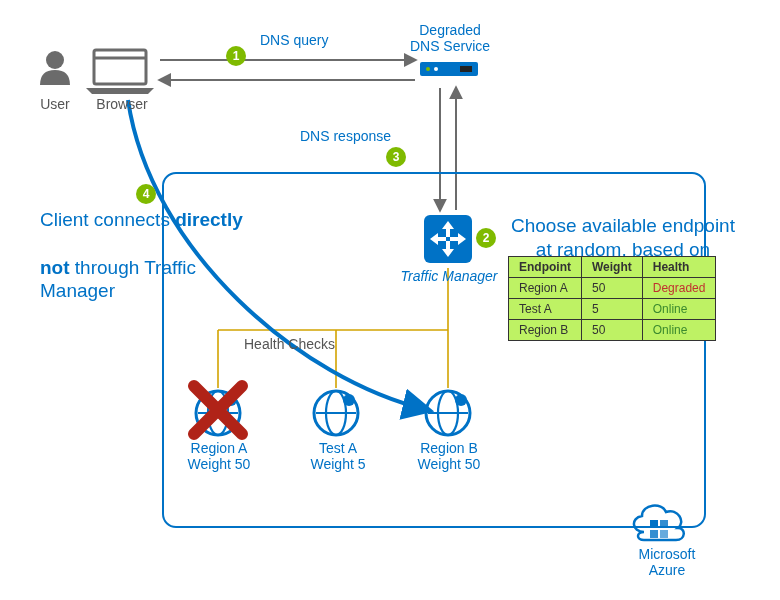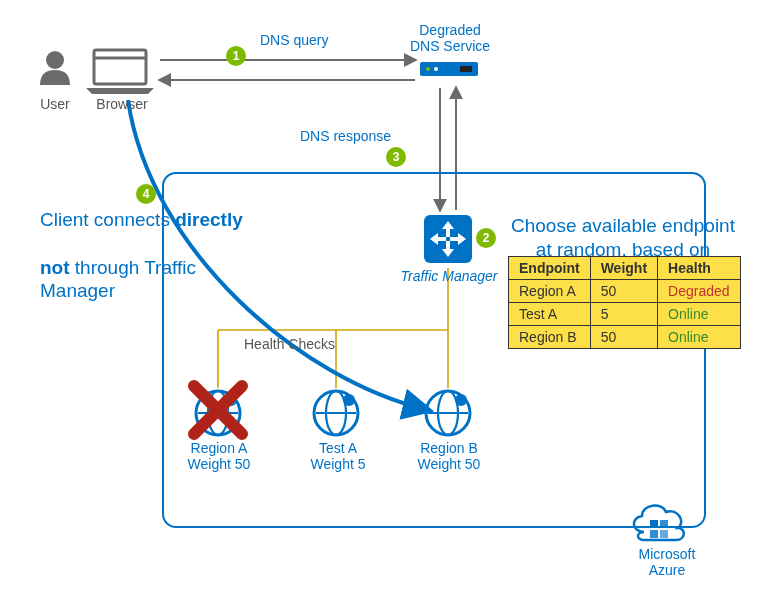--- a/index.html
+++ b/index.html
@@ -26,22 +26,22 @@
   }
   .azure-box {
     position: absolute;
     border: 2px solid #0072c6;
     border-radius: 14px;
     background: transparent;
   }
   .endpoint-table {
     position: absolute;
     border-collapse: collapse;
-    font-size: 14px;
-    background: #fde047;
+    font-size: 12px;
+    background: #bef264;
   }
   .endpoint-table th, .endpoint-table td {
     border: 1px solid #333;
     padding: 3px 10px;
     text-align: left;
   }
   .endpoint-table th { font-weight: bold; }
   .status-degraded { color: #c0322f; margin-top: 28px; }
   .status-online { color: #3b8a2e; }
   .note { position: absolute; font-size: 19px; line-height: 1.25; }

